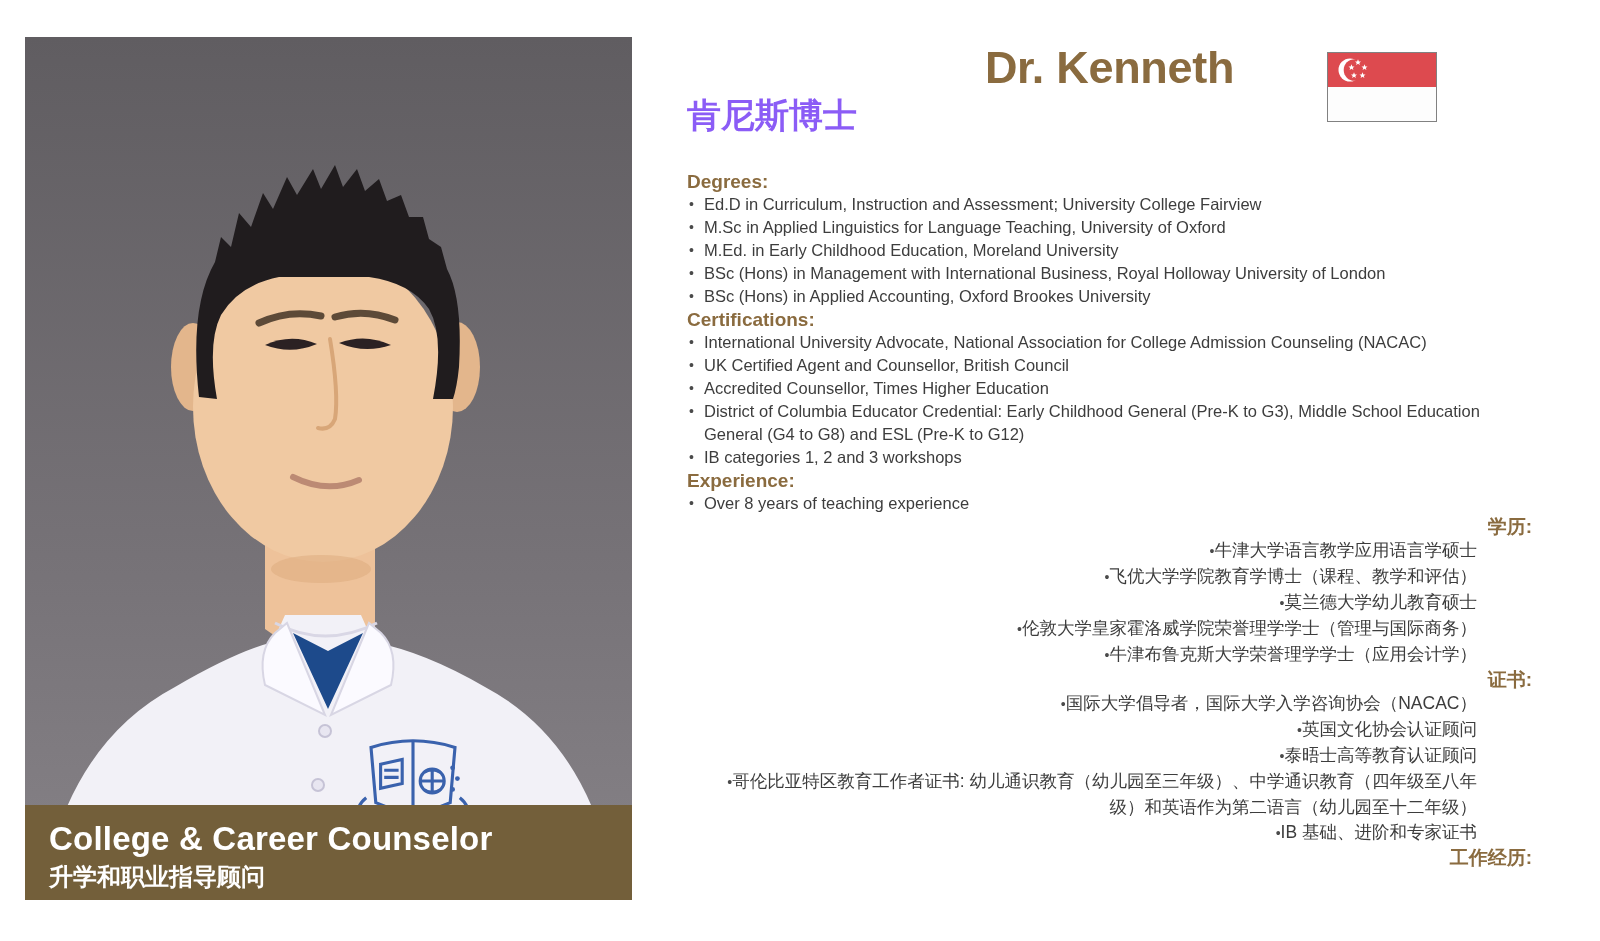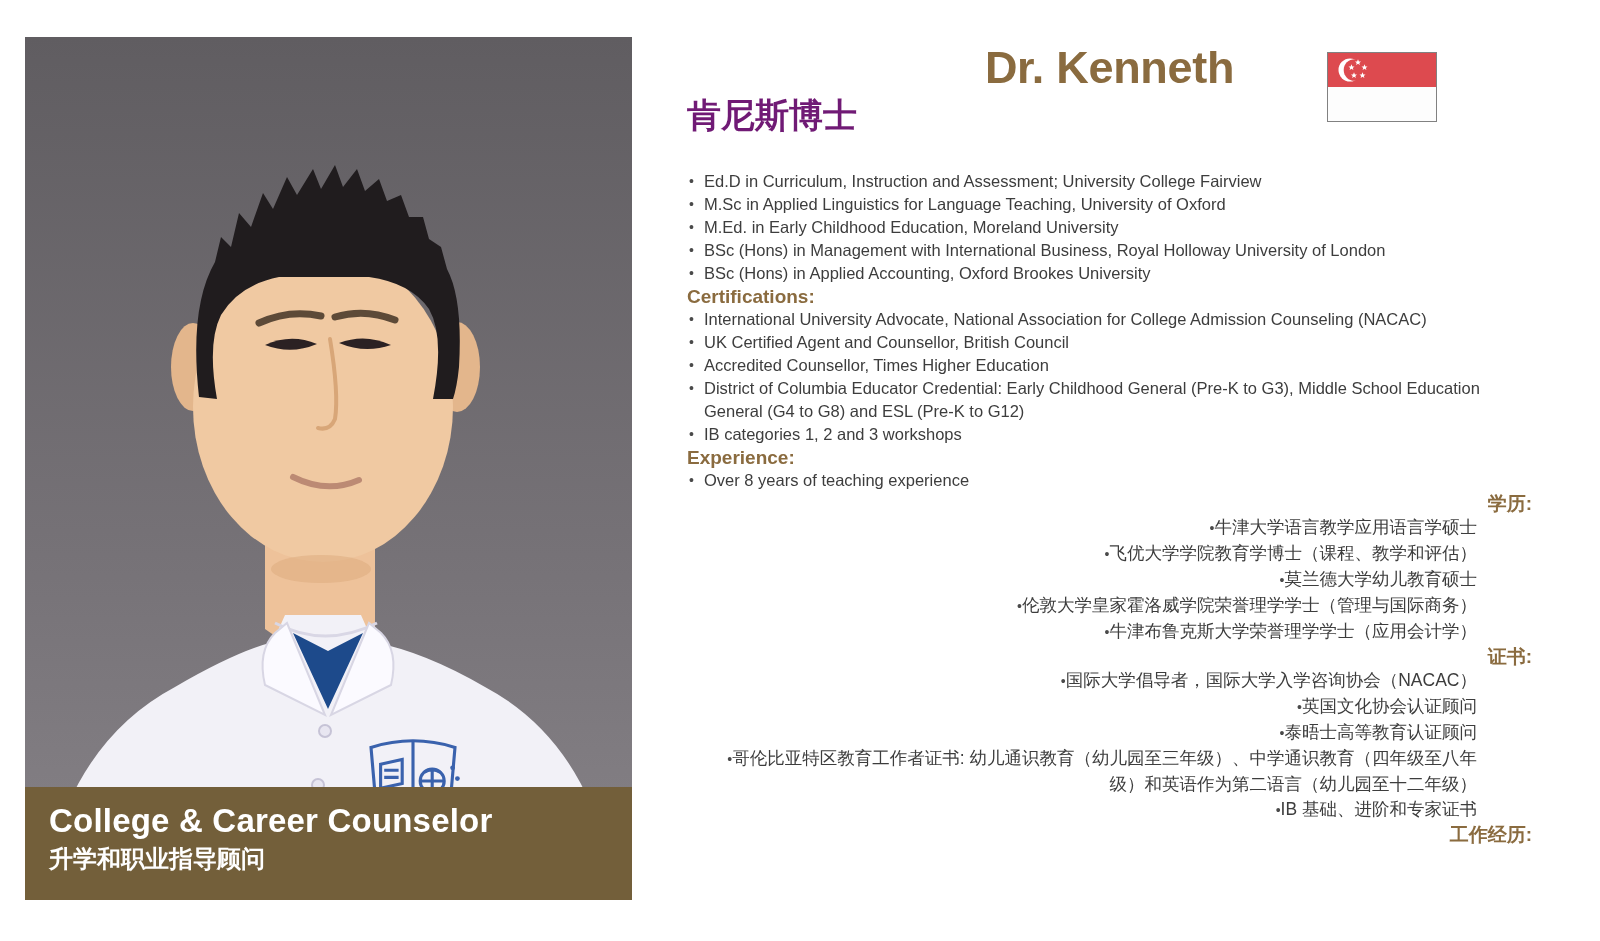--- a/index.html
+++ b/index.html
@@ -12,21 +12,21 @@
     overflow: hidden;
   }
 
   
   .photo-card {
     position: absolute; left: 25px; top: 37px;
     width: 607px; height: 863px; overflow: hidden;
   }
   .photo-card svg.portrait { display: block; width: 607px; height: 863px; }
   .role-banner {
-    position: absolute; left: 0; bottom: 0; width: 100%; height: 113px;
+    position: absolute; left: 0; bottom: 0; width: 100%; height: 95px;
     background: #735f3a;
     padding: 13px 0 0 24px;
   }
   .role-en {
     color: #ffffff; font-weight: bold; font-size: 33px; line-height: 42px;
     letter-spacing: 0.2px;
   }
   .role-zh {
     color: #ffffff; font-weight: bold; font-size: 24px; line-height: 34px;
   }
@@ -39,21 +39,21 @@
   }
   .flag svg { display: block; width: 108px; height: 68px; }
 
   
   .right-col { position: absolute; left: 687px; top: 44px; width: 845px; }
   .name-en {
     margin: 0; color: #8a6b3f; font-size: 45px; line-height: 48px;
     font-weight: bold; letter-spacing: -0.3px; text-align: center;
   }
   .name-zh {
-    margin: 2px 0 0; color: #701a75; font-size: 34px; line-height: 42px;
+    margin: 2px 0 0; color: #8b5cf6; font-size: 34px; line-height: 42px;
     font-weight: bold;
   }
   .content { margin-top: 34px; }
 
   h3.sec-head {
     margin: 0; color: #8a6b3f; font-size: 19px; line-height: 23px;
     font-weight: bold;
   }
   ul.blist { list-style: none; margin: 0; padding: 0; }
 
@@ -167,20 +167,21 @@
     </g>
   </svg>
 </div>
 
 <div class="right-col">
   <h1 class="name-en">Dr. Kenneth</h1>
   <h2 class="name-zh">肯尼斯博士</h2>
 
   <div class="content">
 
+    <h3 class="sec-head">Degrees:</h3>
     <ul class="blist en">
       <li>Ed.D in Curriculum, Instruction and Assessment; University College Fairview</li>
       <li>M.Sc in Applied Linguistics for Language Teaching, University of Oxford</li>
       <li>M.Ed. in Early Childhood Education, Moreland University</li>
       <li>BSc (Hons) in Management with International Business, Royal Holloway University of London</li>
       <li>BSc (Hons) in Applied Accounting, Oxford Brookes University</li>
     </ul>
 
     <h3 class="sec-head">Certifications:</h3>
     <ul class="blist en">

